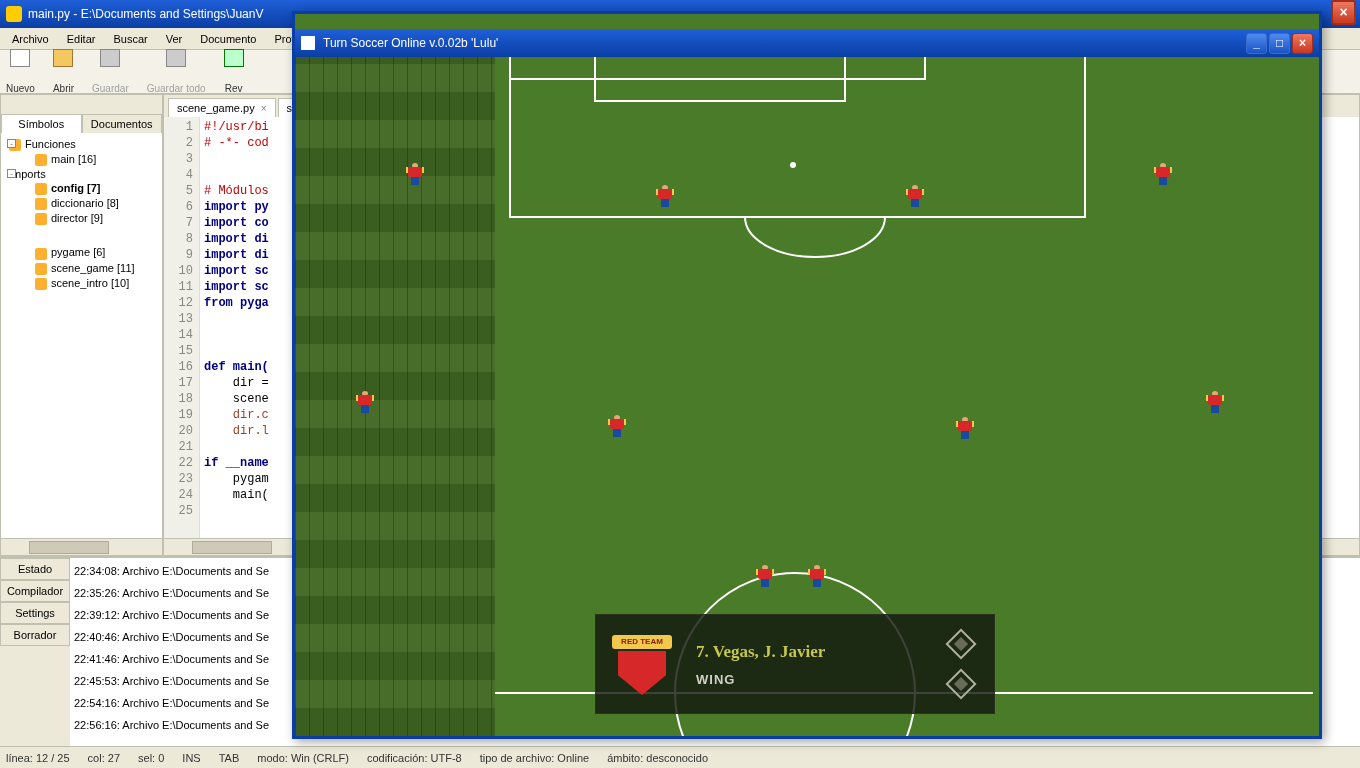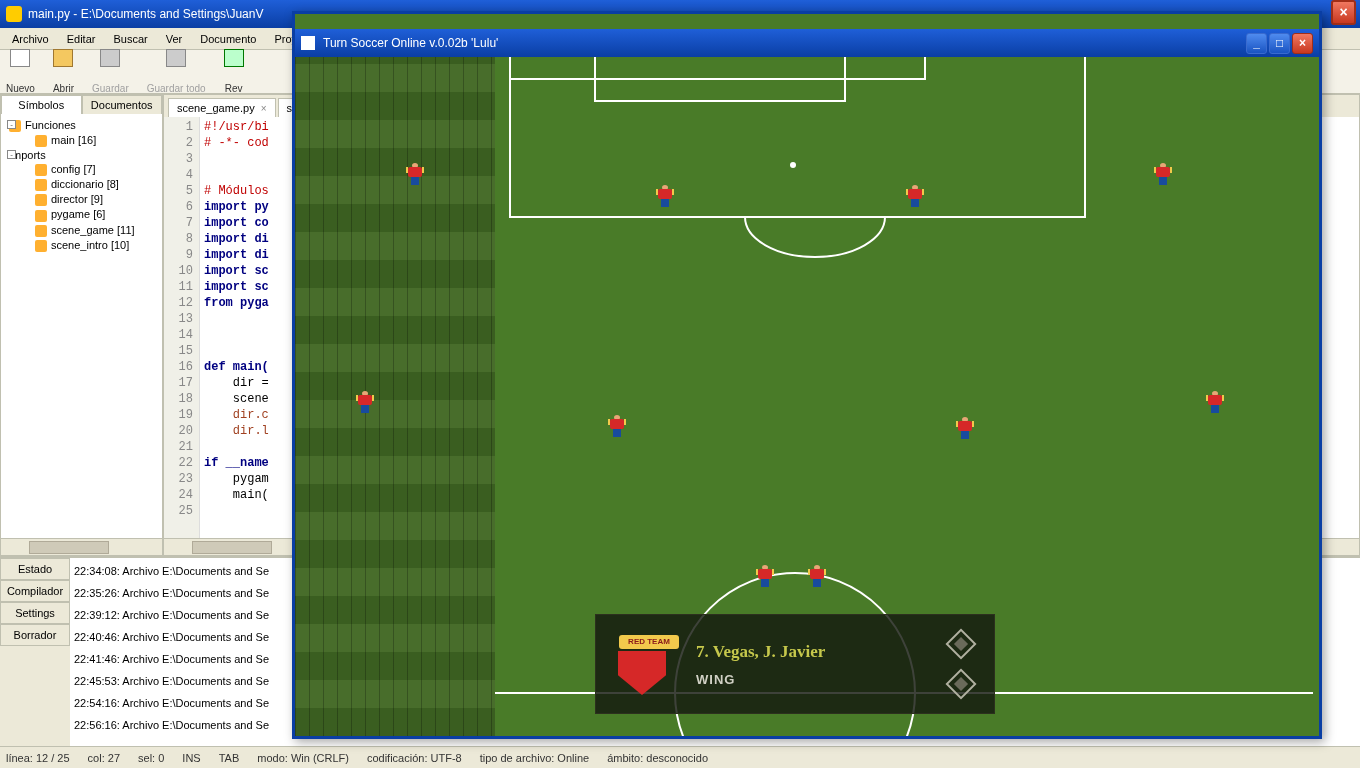--- a/index.html
+++ b/index.html
@@ -21,21 +21,21 @@
 .tbtn.disabled { color:#a0a0a0; }
 .tbtn .ticon { width:20px; height:18px; }
 .ticon.new { background:#fff; border:1px solid #888; }
 .ticon.open { background:#f4c860; border:1px solid #a07830; }
 .ticon.save { background:#ccc; border:1px solid #888; }
 .ticon.saveall { background:#ccc; border:1px solid #888; }
 .ticon.revert { background:#bfc; border:1px solid #070; }
 
 .main-area { flex:1; display:flex; overflow:hidden; }
 .sidebar { width:163px; border:1px solid #c0c0b0; display:flex; flex-direction:column; }
-.side-tabs { display:flex; }
+.side-tabs { display:flex;margin-top:19px; }
 .side-tab { flex:1; padding:3px 6px; background:#ece9d8; border:1px solid #c0c0b0; border-bottom:none; font-size:11px; text-align:center; }
 .side-tab.active { background:#fff; }
 .tree { flex:1; background:#fff; padding:4px; overflow:auto; }
 .tree-node { padding:1px 0 1px 16px; position:relative; white-space:nowrap; }
 .tree-node.root { padding-left:4px; }
 .tree-node .tminus { position:absolute; left:2px; top:2px; width:9px; height:9px; border:1px solid #888; background:#fff; color:#555; font-size:8px; line-height:7px; text-align:center; }
 .tree-node .ticon-fn { display:inline-block; width:12px; height:12px; background:#ffb030; border-radius:2px; margin-right:4px; vertical-align:middle; }
 
 .code-area { flex:1; display:flex; flex-direction:column; border:1px solid #c0c0b0; }
 .file-tabs { height:22px; display:flex; align-items:end; background:#ece9d8; padding-left:4px; gap:2px; }
@@ -78,21 +78,21 @@
 .player .shirt::before { left:-2px; } .player .shirt::after { right:-2px; }
 .player .head { position:absolute; left:4px; top:0; width:6px; height:5px; background:#e7a676; border-radius:50%; }
 .player .legs { position:absolute; left:3px; top:14px; width:8px; height:8px; background:#184b9e; }
 
 
 .ball { position:absolute; width:6px; height:6px; background:#fff; border-radius:50%; transform:translate(-50%,-50%); }
 
 
 .info-panel { position:absolute; left:300px; bottom:22px; width:400px; height:100px; background:rgba(20,25,15,.82); border:1px solid #2c301e; display:flex; align-items:center; padding:10px 16px; }
 .badge { width:60px; height:70px; position:relative; }
-.badge .banner { position:absolute; top:6px; left:7px; width:60px; height:14px; background:#f2c94c; color:#8a1a1a; font-size:8px; font-weight:bold; text-align:center; line-height:14px; border-radius:3px; }
+.badge .banner { position:absolute; top:6px; left:0; width:60px; height:14px; background:#f2c94c; color:#8a1a1a; font-size:8px; font-weight:bold; text-align:center; line-height:14px; border-radius:3px; }
 .badge .shield { position:absolute; top:22px; left:6px; width:48px; height:44px; background:#d62828; clip-path:polygon(0 0,100% 0,100% 55%,50% 100%,0 55%); }
 .info-text { flex:1; padding-left:24px;font-weight:bold; }
 .info-text .pname { color:#c6c84c; font-size:17px; font-family:Georgia,serif; }
 .info-text .ppos { color:#d0d0c4; font-size:13px; margin-top:10px; letter-spacing:1px; }
 .info-icons { display:flex; flex-direction:column; gap:18px; padding-right:6px; }
 .diamond { width:22px; height:22px; border:2px solid #b0b0a0; transform:rotate(45deg); position:relative; }
 .diamond::after { content:''; position:absolute; left:4px; top:4px; width:10px; height:10px; background:#6a6a5a; }
 
 
 .os-close { position:absolute; right:4px; top:0; width:25px; height:25px; background:linear-gradient(to bottom,#f07860,#c83820); border:2px solid #a02e18; border-radius:3px; color:#fff; font-weight:bold; text-align:center; line-height:21px; font-size:14px; }
@@ -140,24 +140,24 @@
     <div class="sidebar">
       <div class="side-tabs">
         <div class="side-tab active">Símbolos</div>
         <div class="side-tab">Documentos</div>
       </div>
       <div class="tree">
         <div class="tree-node root"><span class="tminus">-</span><span class="ticon-fn"></span><span>Funciones</span></div>
         <div class="tree-node" style="padding-left:30px"><span class="ticon-fn"></span><span>main [16]</span></div>
         <div class="tree-node root"><span class="tminus">-</span><span>Imports</span></div>
         <div id="tree-imports-children">
-            <div class="tree-node" style="padding-left: 30px;"><span class="ticon-fn"></span>config [7]</div>
+            <div class="tree-node" style="padding-left: 30px; font-weight: bold;"><span class="ticon-fn"></span>config [7]</div>
             <div class="tree-node" style="padding-left: 30px;"><span class="ticon-fn"></span>diccionario [8]</div>
             <div class="tree-node" style="padding-left: 30px;"><span class="ticon-fn"></span>director [9]</div>
-            <div class="tree-node" style="padding-left: 30px;"><span class="ticon-fn"></span>pygame [6]</div>
+            <div class="tree-node" style="padding-left: 30px; margin-top: 19px;"><span class="ticon-fn"></span>pygame [6]</div>
             <div class="tree-node" style="padding-left: 30px;"><span class="ticon-fn"></span>scene_game [11]</div>
             <div class="tree-node" style="padding-left: 30px;"><span class="ticon-fn"></span>scene_intro [10]</div>
           </div>
       </div>
       <div class="hscroll">
           <div class="thumb"></div>
         </div>
     </div>
     <div class="code-area">
       <div class="file-tabs" id="filetabs">

